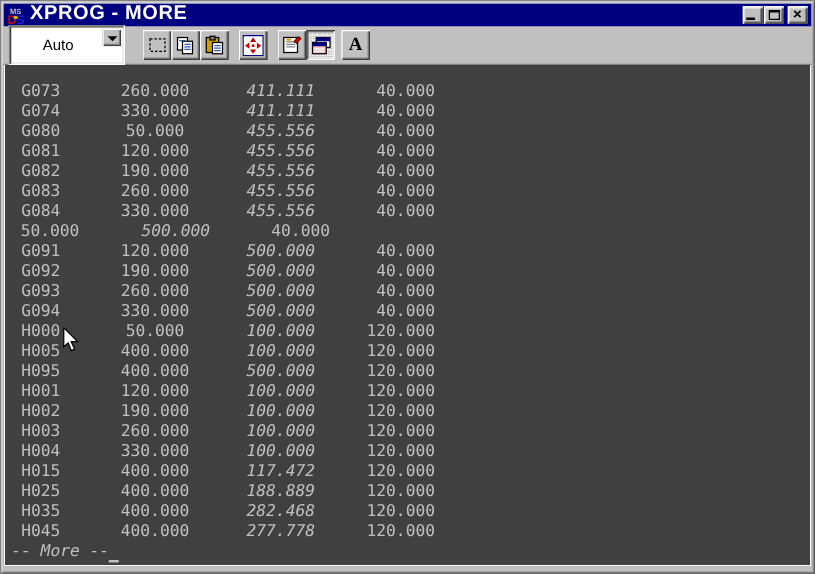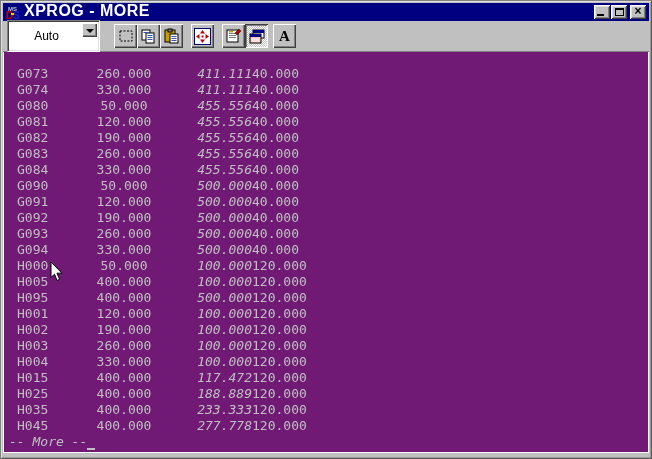--- a/index.html
+++ b/index.html
@@ -66,31 +66,31 @@
   .tool-btn.pressed {
     box-shadow: inset 1px 1px 0 #404040, inset -1px -1px 0 #FFFFFF,
                 inset 2px 2px 0 #808080;
     background-image: repeating-conic-gradient(#FFFFFF 0% 25%, #C0C0C0 0% 50%);
     background-size: 2px 2px;
   }
   .font-a { font-family:"Liberation Serif", serif; font-weight:bold; font-size:15px; color:#000; line-height:1; }
 
   
   .terminal {
-    height:401px; background:#701a75;
+    height:401px; background:#404040;
     border-left:1px solid #FFFFFF; border-right:1px solid #FFFFFF; border-bottom:1px solid #FFFFFF;
     padding:14px 0 0 5px; overflow:hidden;
     font-family:"DejaVu Sans Mono","Liberation Mono", monospace;
     font-size:13px; line-height:16px; color:#C0C0C0;
   }
   .t-row { display:flex; height:16px; white-space:pre; }
   .c0 { margin-left:8px; width:76px; }
   .c1 { width:62px; text-align:center; }
   .c2 { width:97px; text-align:right;font-style:italic; }
-  .c3 { width:96px; text-align:left; }
+  .c3 { width:96px; text-align:right; }
   .more-row { height:16px; white-space:pre;font-style:italic; }
   .caret { display:inline-block; width:8px; height:12px; border-bottom:2px solid #C0C0C0; vertical-align:bottom; }
 
   .mouse-cursor { position:absolute; left:50px; top:262px; width:13px; height:20px; z-index:10; }
 </style>
 </head>
 <body>
 
 <div class="window">
 
@@ -196,35 +196,35 @@
 
   <div class="terminal">
     <div id="term-rows">
         <div class="t-row"><span class="c0">G073</span><span class="c1">260.000</span><span class="c2">411.111</span><span class="c3">40.000</span></div>
         <div class="t-row"><span class="c0">G074</span><span class="c1">330.000</span><span class="c2">411.111</span><span class="c3">40.000</span></div>
         <div class="t-row"><span class="c0">G080</span><span class="c1">50.000</span><span class="c2">455.556</span><span class="c3">40.000</span></div>
         <div class="t-row"><span class="c0">G081</span><span class="c1">120.000</span><span class="c2">455.556</span><span class="c3">40.000</span></div>
         <div class="t-row"><span class="c0">G082</span><span class="c1">190.000</span><span class="c2">455.556</span><span class="c3">40.000</span></div>
         <div class="t-row"><span class="c0">G083</span><span class="c1">260.000</span><span class="c2">455.556</span><span class="c3">40.000</span></div>
         <div class="t-row"><span class="c0">G084</span><span class="c1">330.000</span><span class="c2">455.556</span><span class="c3">40.000</span></div>
-        <div class="t-row"><span class="c0">G090</span><span class="c1">50.000</span><span class="c2">500.000</span><span class="c3">40.000</span></div>
+        <div class="t-row"><span class="c1">50.000</span><span class="c2">500.000</span><span class="c3">40.000</span></div>
         <div class="t-row"><span class="c0">G091</span><span class="c1">120.000</span><span class="c2">500.000</span><span class="c3">40.000</span></div>
         <div class="t-row"><span class="c0">G092</span><span class="c1">190.000</span><span class="c2">500.000</span><span class="c3">40.000</span></div>
         <div class="t-row"><span class="c0">G093</span><span class="c1">260.000</span><span class="c2">500.000</span><span class="c3">40.000</span></div>
         <div class="t-row"><span class="c0">G094</span><span class="c1">330.000</span><span class="c2">500.000</span><span class="c3">40.000</span></div>
         <div class="t-row"><span class="c0">H000</span><span class="c1">50.000</span><span class="c2">100.000</span><span class="c3">120.000</span></div>
         <div class="t-row"><span class="c0">H005</span><span class="c1">400.000</span><span class="c2">100.000</span><span class="c3">120.000</span></div>
         <div class="t-row"><span class="c0">H095</span><span class="c1">400.000</span><span class="c2">500.000</span><span class="c3">120.000</span></div>
         <div class="t-row"><span class="c0">H001</span><span class="c1">120.000</span><span class="c2">100.000</span><span class="c3">120.000</span></div>
         <div class="t-row"><span class="c0">H002</span><span class="c1">190.000</span><span class="c2">100.000</span><span class="c3">120.000</span></div>
         <div class="t-row"><span class="c0">H003</span><span class="c1">260.000</span><span class="c2">100.000</span><span class="c3">120.000</span></div>
         <div class="t-row"><span class="c0">H004</span><span class="c1">330.000</span><span class="c2">100.000</span><span class="c3">120.000</span></div>
         <div class="t-row"><span class="c0">H015</span><span class="c1">400.000</span><span class="c2">117.472</span><span class="c3">120.000</span></div>
         <div class="t-row"><span class="c0">H025</span><span class="c1">400.000</span><span class="c2">188.889</span><span class="c3">120.000</span></div>
-        <div class="t-row"><span class="c0">H035</span><span class="c1">400.000</span><span class="c2">233.333</span><span class="c3">120.000</span></div>
+        <div class="t-row"><span class="c0">H035</span><span class="c1">400.000</span><span class="c2">282.468</span><span class="c3">120.000</span></div>
         <div class="t-row"><span class="c0">H045</span><span class="c1">400.000</span><span class="c2">277.778</span><span class="c3">120.000</span></div>
       </div>
     <div class="more-row"><span>-- More --</span><span class="caret"></span></div>
   </div>
 
   <svg class="mouse-cursor" viewBox="0 0 13 20">
     <polygon points="1,0 1,15.5 4.5,12.2 7,18.5 9.6,17.3 7,11.2 12,11.2" fill="#FFFFFF" stroke="#000000" stroke-width="1"></polygon>
   </svg>
 
 </div>

